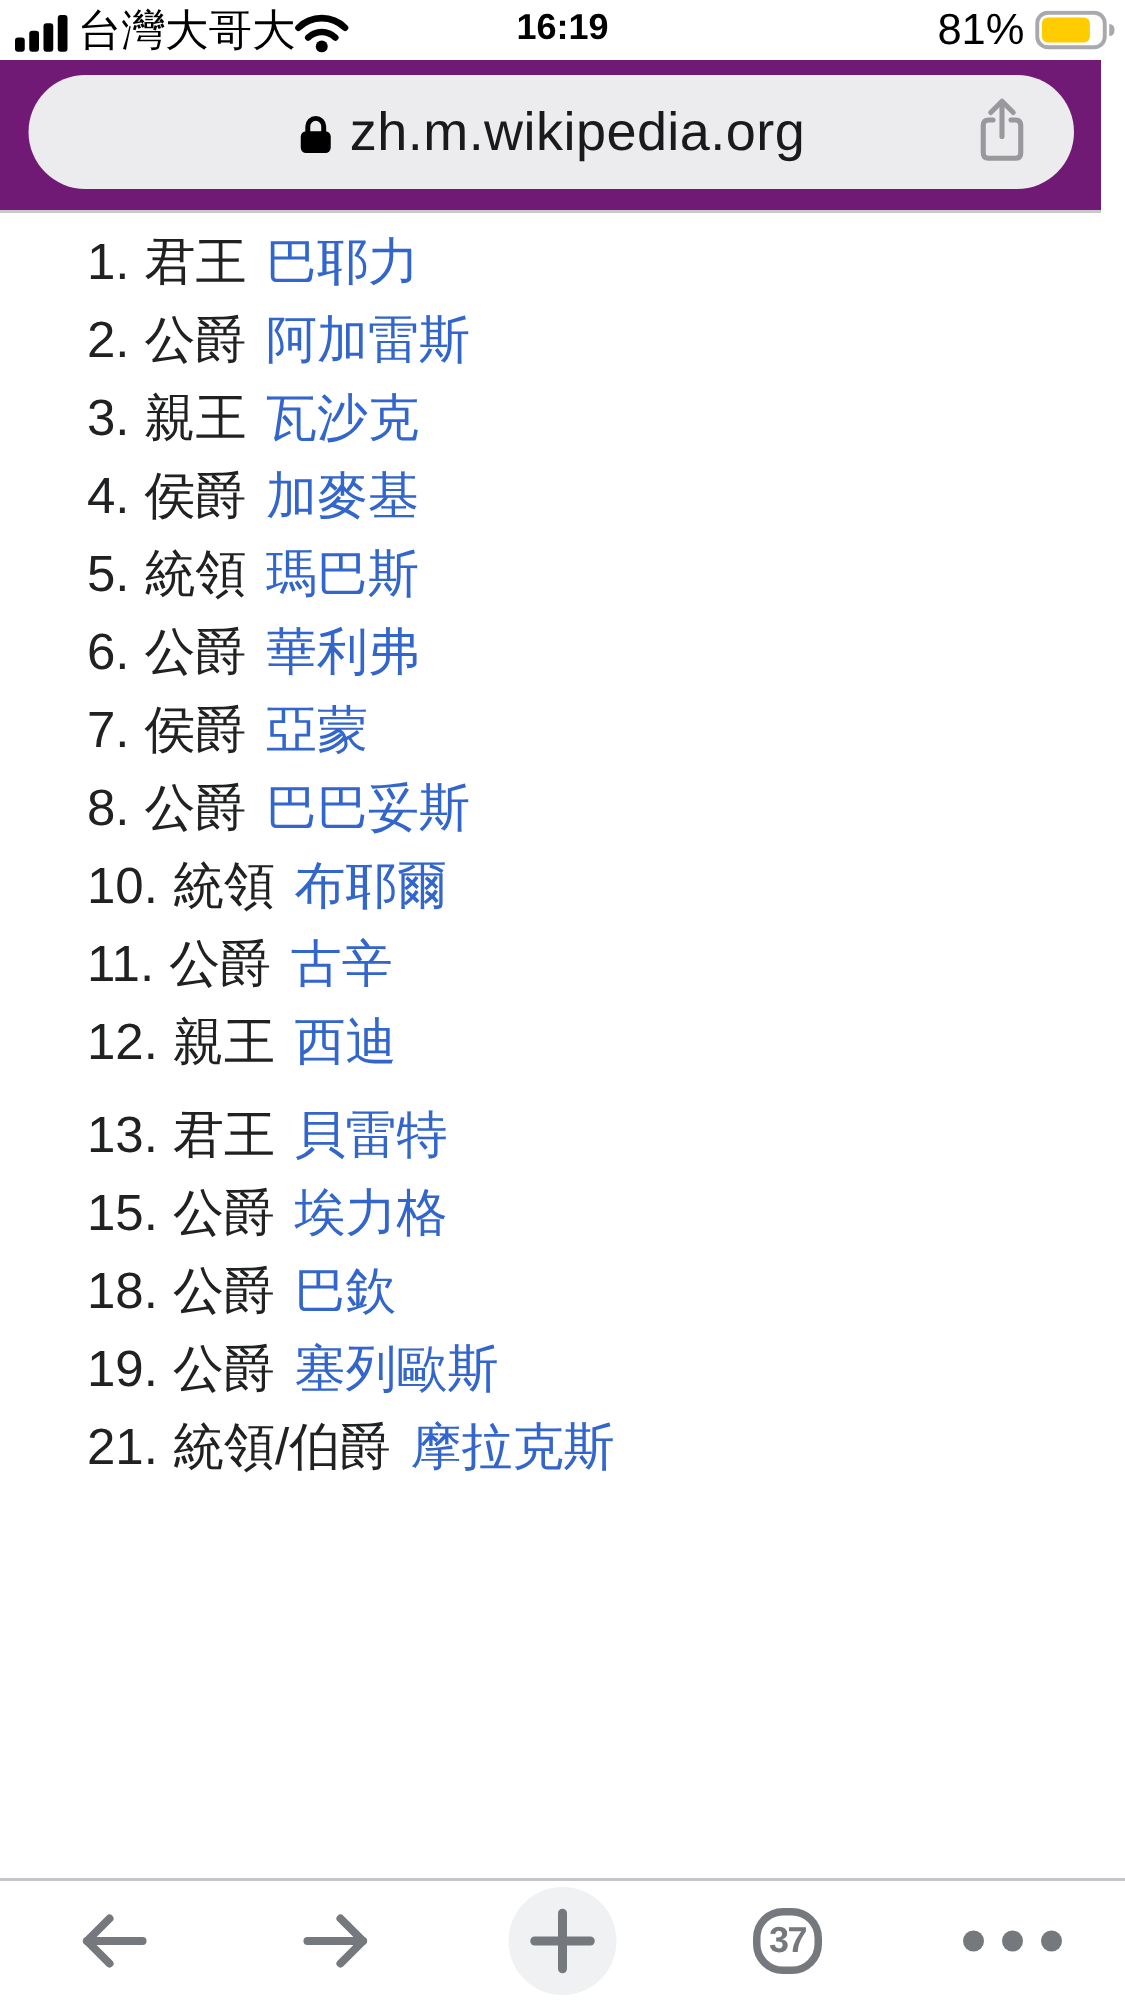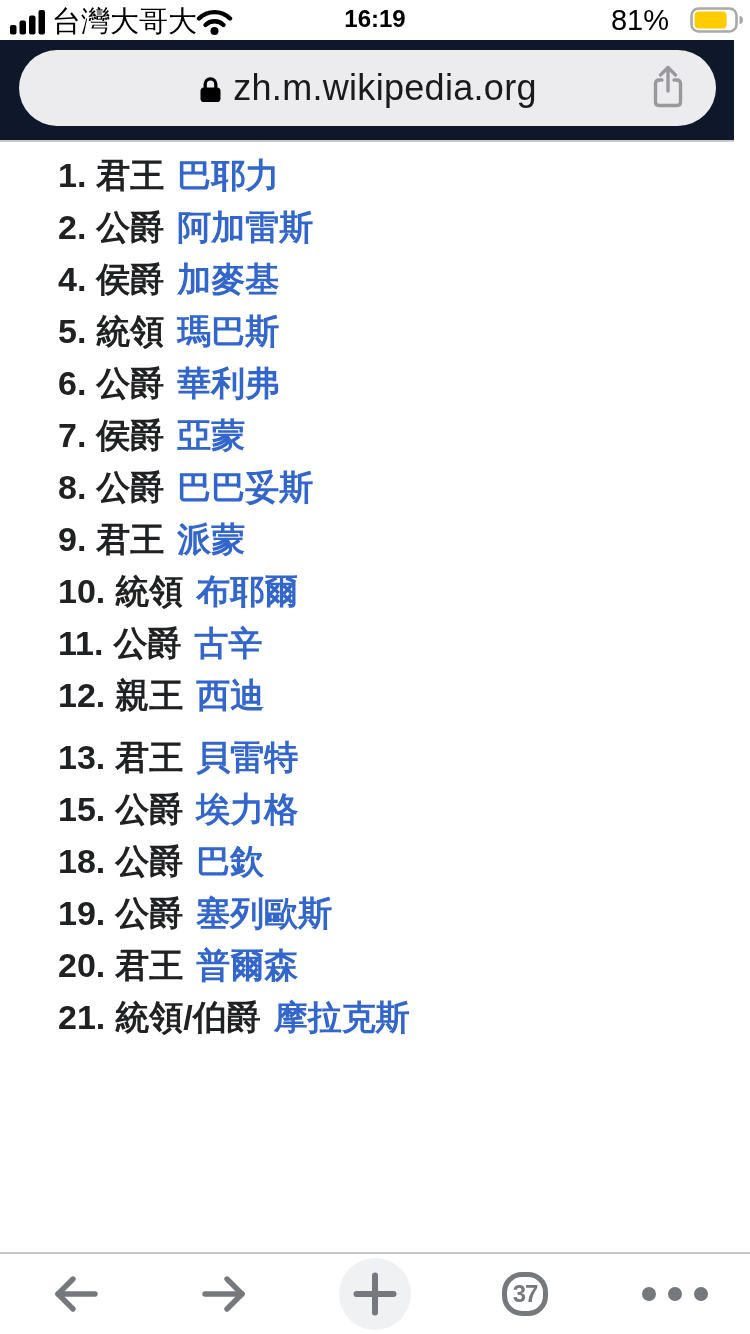--- a/index.html
+++ b/index.html
@@ -8,33 +8,33 @@
     background:#fff;overflow:hidden;
     font-family:"Liberation Sans","DejaVu Sans",sans-serif;
     -webkit-font-smoothing:antialiased;
   }
   
   .status-bar{position:absolute;top:0;left:0;right:0;height:40px;background:#fff;}
   .sig{position:absolute;left:10px;top:8px;}
   .carrier{position:absolute;left:52px;top:4px;font-size:29px;line-height:34px;color:#000;}
   .wifi{position:absolute;left:196px;top:7px;}
   .sb-time{position:absolute;left:0;right:0;top:5px;text-align:center;font-size:24px;font-weight:600;color:#000;}
-  .sb-right{position:absolute;right:6px;top:4px;display:flex;align-items:center;gap:21px;}
+  .sb-right{position:absolute;right:6px;top:4px;display:flex;align-items:center;gap:7px;}
   .batt-pct{font-size:29px;color:#000;}
   
-  .url-toolbar{position:absolute;top:40px;left:0;right:16px;height:100px;background:#0f172a;border-bottom:2px solid #c9c9cd;padding-left:36px;}
+  .url-toolbar{position:absolute;top:40px;left:0;right:16px;height:100px;background:#701a75;border-bottom:2px solid #c9c9cd;padding-left:36px;}
   .omnibox{position:absolute;left:19px;right:18px;top:10px;height:76px;border-radius:38px;background:#ececef;
     display:flex;align-items:center;justify-content:center;}
   .lock{margin-right:10px;margin-top:2px;flex:none;display:flex;}
   .url-text{font-size:36px;color:#1a1a1c;letter-spacing:.3px;}
   .share-btn{position:absolute;right:28px;top:50%;transform:translateY(-52%);display:flex;}
   
   .content{position:absolute;top:142px;left:0;right:0;height:1110px;overflow:hidden;background:#fff;
     padding:7px 0 0 58px;box-sizing:border-box;}
-  .list-group{margin:0;font-weight:bold;}
+  .list-group{margin:0;}
   .list-group.second{margin-top:10px;}
   .row{font-size:34px;line-height:52px;white-space:nowrap;color:#202122;}
   .row .num{margin-right:10px;}
   .row .title{margin-right:13px;}
   .row a.link{color:#3366cc;text-decoration:none;cursor:pointer;}
   
   .toolbar-bottom{position:absolute;left:0;right:0;bottom:0;height:80px;background:#fff;
     border-top:2px solid #c6c6ca;display:flex;align-items:center;}
   .tool{flex:1;display:flex;align-items:center;justify-content:center;height:100%;}
   .plus-circle{width:72px;height:72px;border-radius:50%;background:#f0f1f3;display:flex;align-items:center;justify-content:center;}
@@ -90,36 +90,35 @@
           </g>
         </svg>
       </span>
     </div>
   </div>
 
   <div class="content">
     <div class="list-group">
         <div class="row"><span class="num">1.</span><span class="title">君王</span><a class="link">巴耶力</a></div>
         <div class="row"><span class="num">2.</span><span class="title">公爵</span><a class="link">阿加雷斯</a></div>
+        <div class="row"><span class="num">3.</span><span class="title">親王</span><a class="link">瓦沙克</a></div>
         <div class="row"><span class="num">4.</span><span class="title">侯爵</span><a class="link">加麥基</a></div>
         <div class="row"><span class="num">5.</span><span class="title">統領</span><a class="link">瑪巴斯</a></div>
         <div class="row"><span class="num">6.</span><span class="title">公爵</span><a class="link">華利弗</a></div>
         <div class="row"><span class="num">7.</span><span class="title">侯爵</span><a class="link">亞蒙</a></div>
         <div class="row"><span class="num">8.</span><span class="title">公爵</span><a class="link">巴巴妥斯</a></div>
-        <div class="row"><span class="num">9.</span><span class="title">君王</span><a class="link">派蒙</a></div>
         <div class="row"><span class="num">10.</span><span class="title">統領</span><a class="link">布耶爾</a></div>
         <div class="row"><span class="num">11.</span><span class="title">公爵</span><a class="link">古辛</a></div>
         <div class="row"><span class="num">12.</span><span class="title">親王</span><a class="link">西迪</a></div>
       </div>
     <div class="list-group second">
         <div class="row"><span class="num">13.</span><span class="title">君王</span><a class="link">貝雷特</a></div>
         <div class="row"><span class="num">15.</span><span class="title">公爵</span><a class="link">埃力格</a></div>
         <div class="row"><span class="num">18.</span><span class="title">公爵</span><a class="link">巴欽</a></div>
         <div class="row"><span class="num">19.</span><span class="title">公爵</span><a class="link">塞列歐斯</a></div>
-        <div class="row"><span class="num">20.</span><span class="title">君王</span><a class="link">普爾森</a></div>
         <div class="row"><span class="num">21.</span><span class="title">統領/伯爵</span><a class="link">摩拉克斯</a></div>
       </div>
   </div>
 
   <div class="toolbar-bottom">
     <div class="tool">
       <svg width="48" height="46" viewBox="0 0 48 46">
         <g fill="none" stroke="#75787d" stroke-width="5.4" stroke-linecap="round" stroke-linejoin="round">
           <path d="M44 23 H7"></path>
             <path d="M22 8 L7 23 L22 38"></path>

